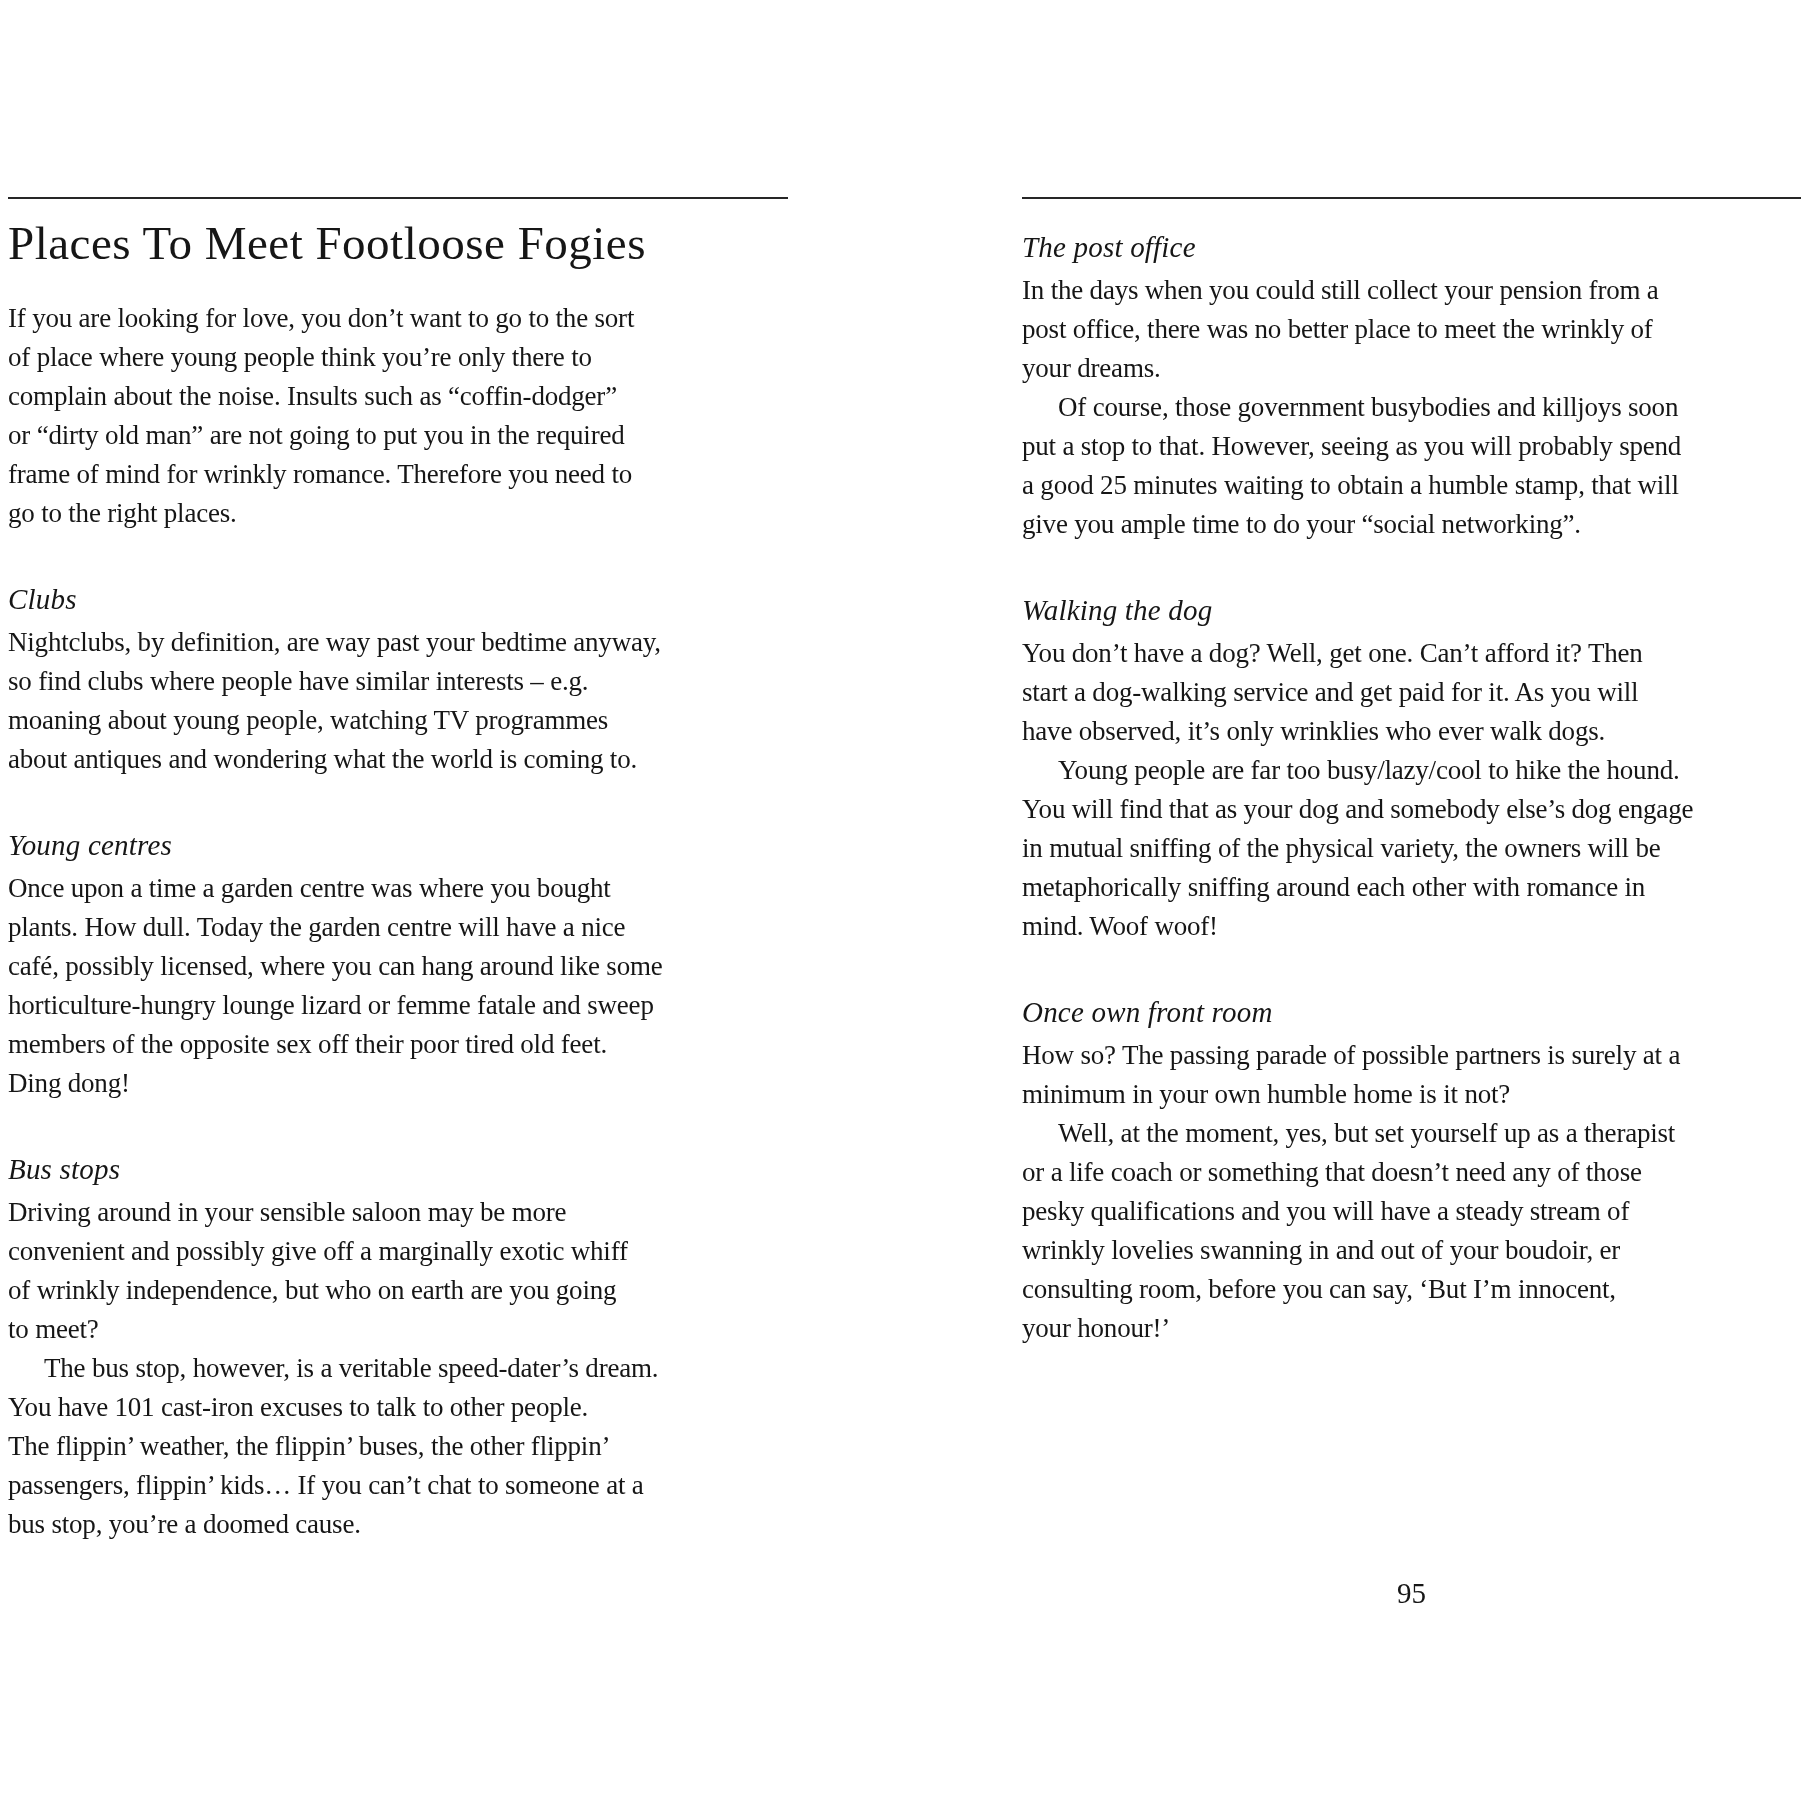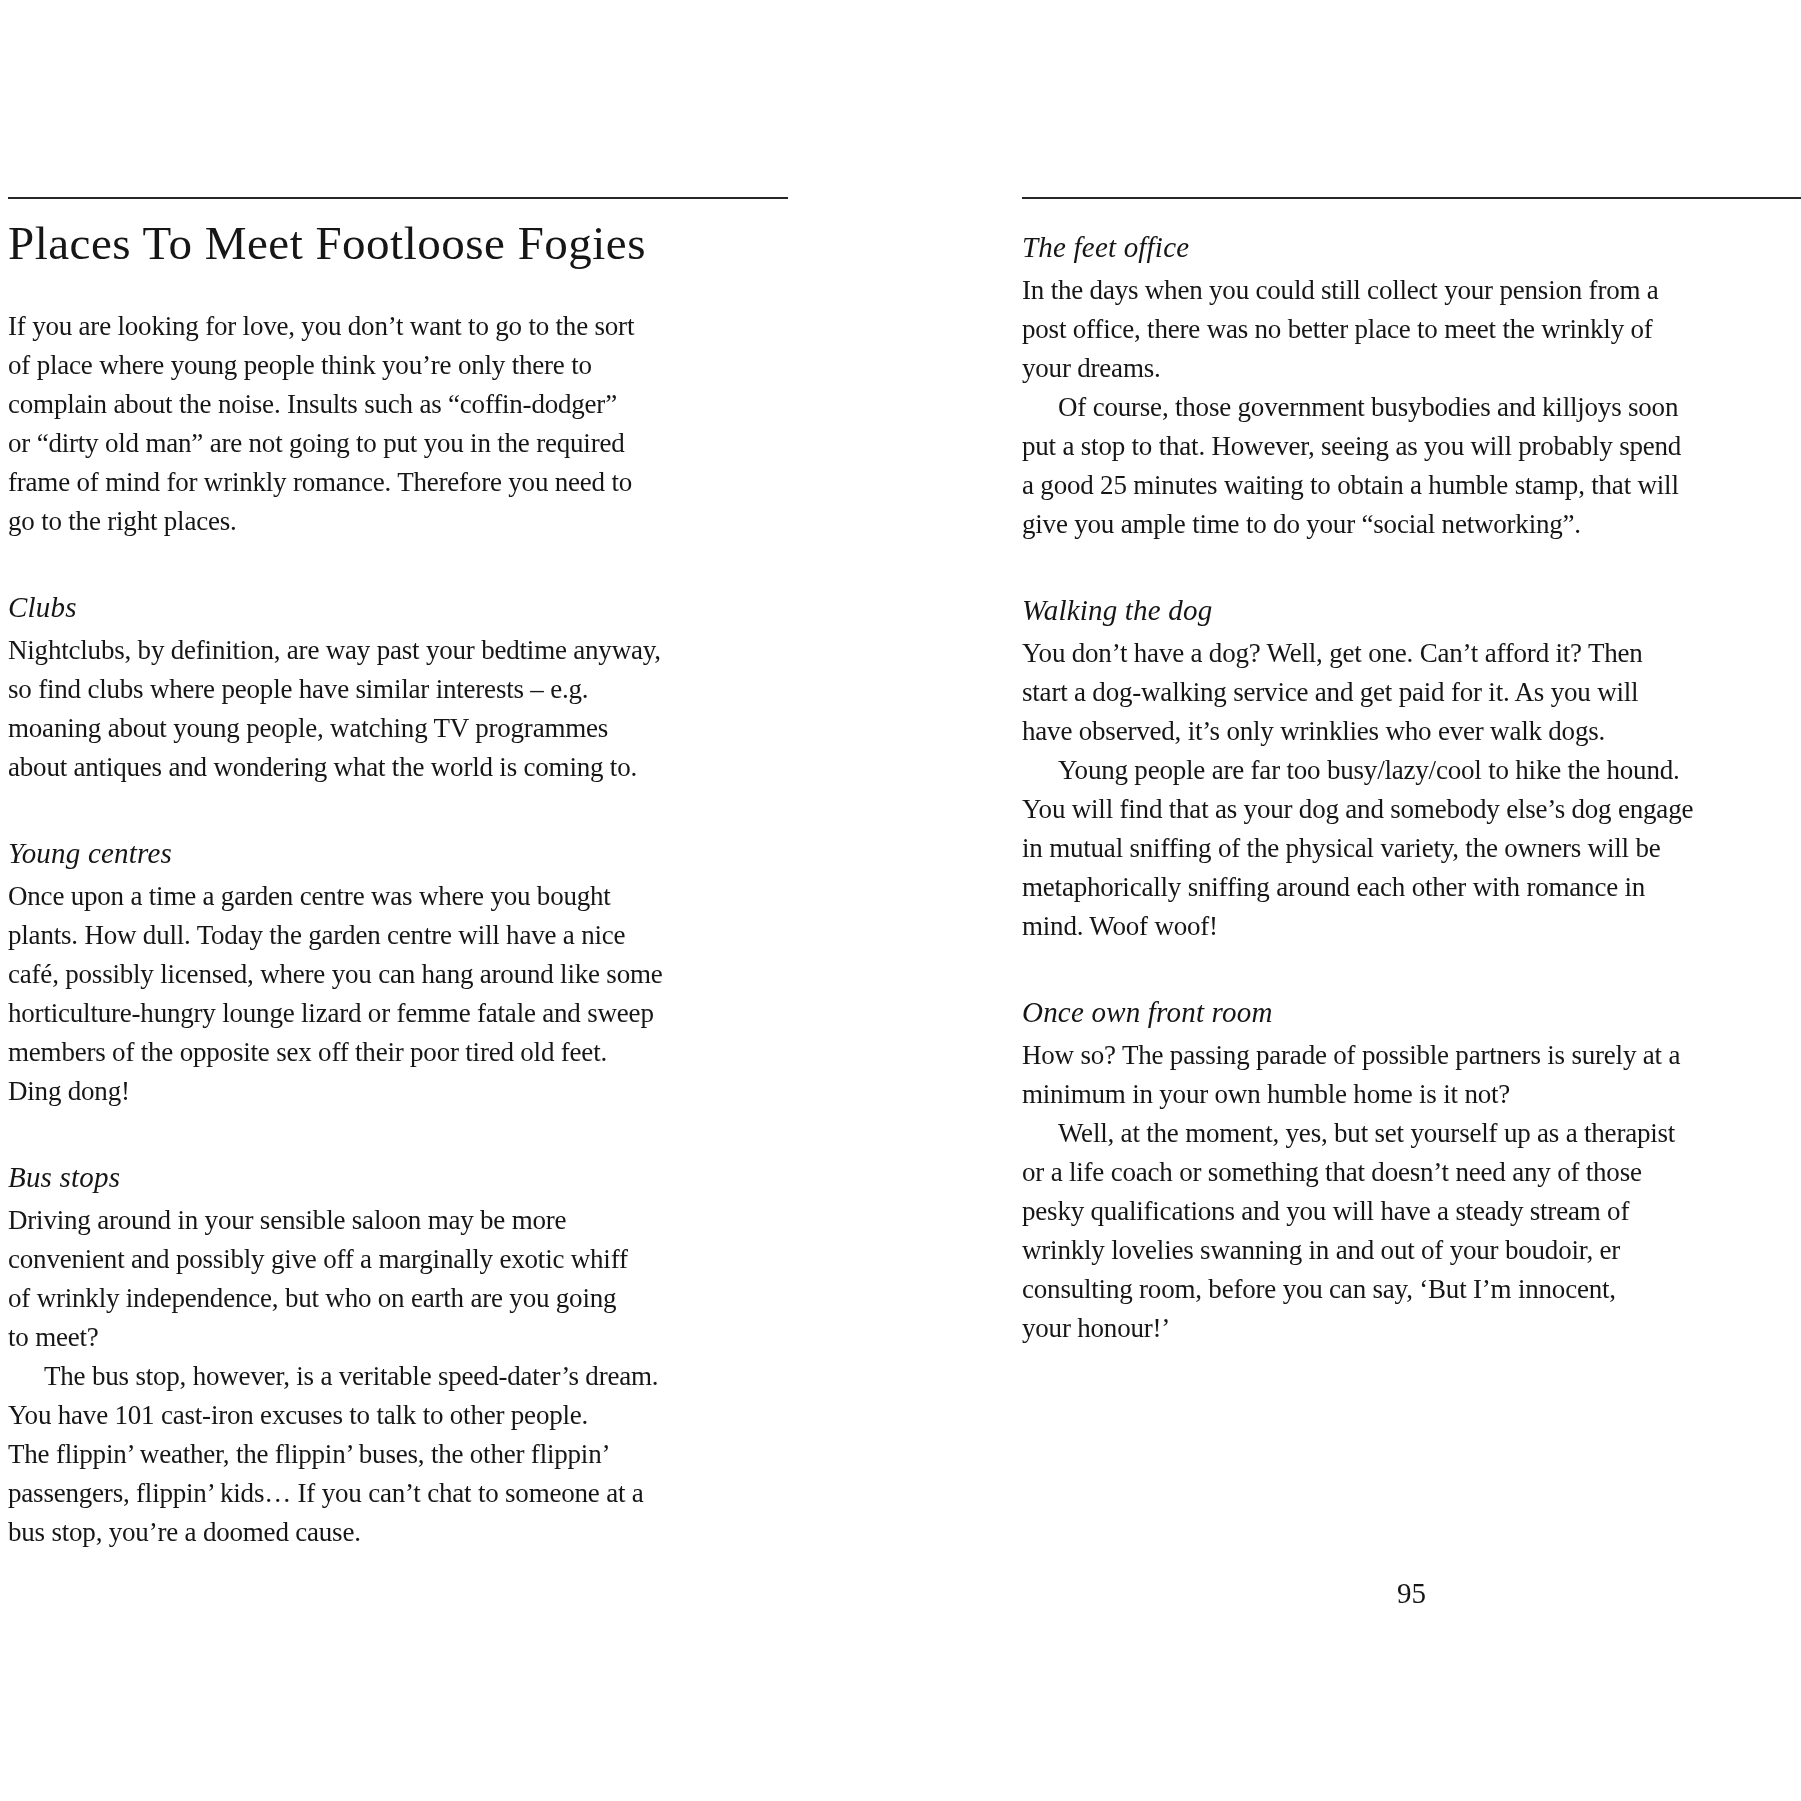--- a/index.html
+++ b/index.html
@@ -35,21 +35,21 @@
     letter-spacing: 0.5px;
     white-space: pre;
   }
   p.body {
     margin: 0;
     font-size: 27px;
     line-height: 39px;
     letter-spacing: -0.2px;
     white-space: pre;
   }
-  p.intro { margin-top: 36px; }
+  p.intro { margin-top: 28px; }
   p.indent { text-indent: 36px; }
   h2.sec {
     margin: 48px 0 6px 0;
     font-size: 29px;
     line-height: 36px;
     font-weight: normal;
     font-style: italic;
     letter-spacing: 0.2px;
     white-space: pre;
   }
@@ -102,21 +102,21 @@
 You have 101 cast-iron excuses to talk to other people.
 The flippin’ weather, the flippin’ buses, the other flippin’
 passengers, flippin’ kids… If you can’t chat to someone at a
 bus stop, you’re a doomed cause.</p>
 
   </section>
 
   <section class="page page-right">
     <div class="rule"></div>
 
-    <h2 class="sec first">The feet office</h2>
+    <h2 class="sec first">The post office</h2>
     <p class="body">In the days when you could still collect your pension from a
 post office, there was no better place to meet the wrinkly of
 your dreams.</p>
     <p class="body indent">Of course, those government busybodies and killjoys soon
 put a stop to that. However, seeing as you will probably spend
 a good 25 minutes waiting to obtain a humble stamp, that will
 give you ample time to do your “social networking”.</p>
 
     <h2 class="sec">Walking the dog</h2>
     <p class="body">You don’t have a dog? Well, get one. Can’t afford it? Then

